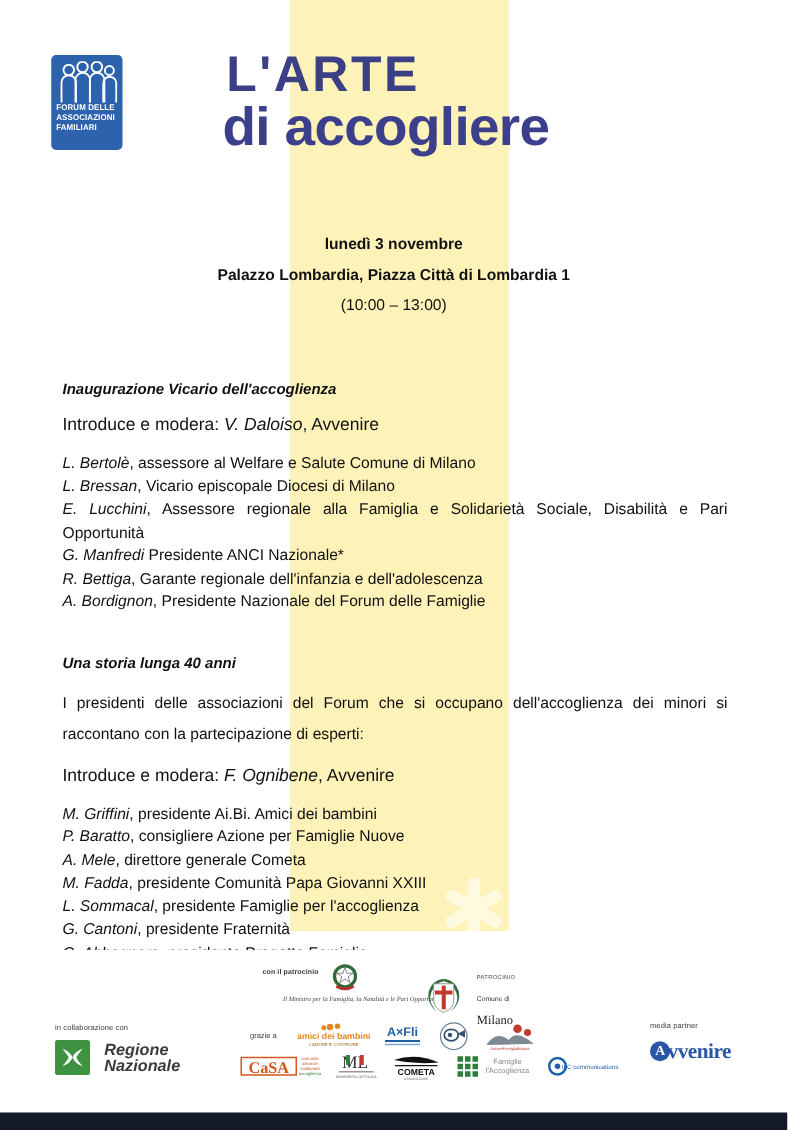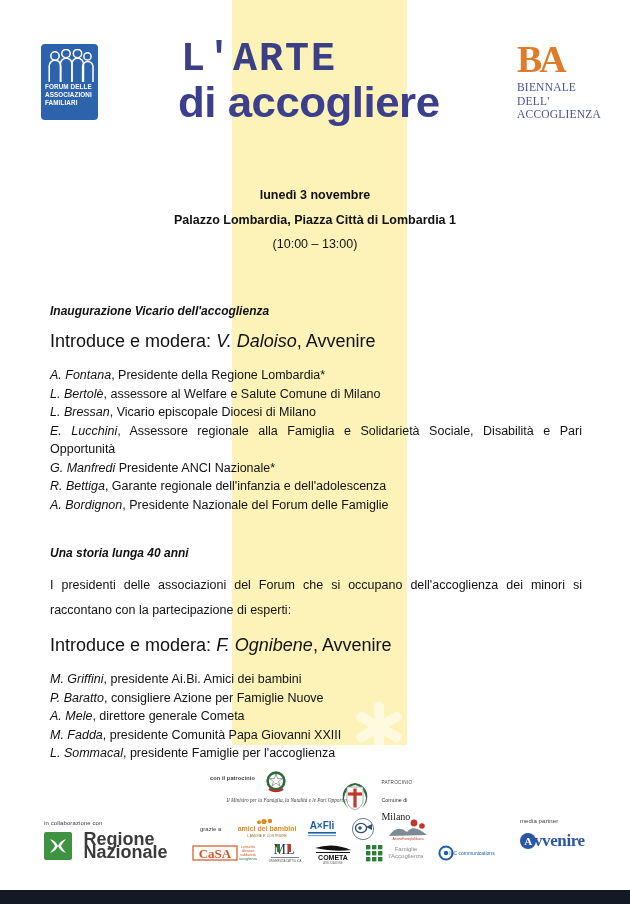--- a/index.html
+++ b/index.html
@@ -74,21 +74,21 @@
   }
 
   
   #wordmark {
     position: absolute;
     left: 178px; top: 6px;
     width: 292px;
     text-align: left;
   }
   #wm-line1 {
-    font-family: Liberation Mono, monospace;
+    font-family: Liberation Sans, sans-serif;
     font-weight: bold;
     font-size: 40px;
     letter-spacing: 2px;
     color: #3b3f86;
     line-height: 40px;
     margin-left: 3px;
     white-space: nowrap;
   }
   #wm-line2 {
     font-family: "Liberation Sans", sans-serif;
@@ -162,21 +162,21 @@
     z-index: 2;
   }
   .sec-title {
     font-size: 12px;
     font-weight: bold;
     font-style: italic;
     color: #111;
     margin: 0 0 13px 0;
   }
   .sec-intro {
-    font-size: 18px;
+    font-size: 14px;
     color: #111;
     margin: 0 0 14px 0;
   }
   .sec-para {
     font-size: 12.5px;
     color: #111;
     margin: 0 0 12px 0;
     text-align: justify;
     line-height: 25px;
   }
@@ -272,24 +272,25 @@
     width: 28px; height: 28px;
     background: #3f9242;
     vertical-align: middle;
     border-radius: 2px;
     position: relative;
   }
   #rl-text {
     display:inline-block;
     vertical-align: middle;
     margin-left: 7px;
-    font-size: 18px;
+    font-size: 13px;
     font-weight: bold;
     line-height: 13px;
     color: #3b3b3b;
+    font-style: italic;
   }
 
   
   #grazie {
     position: absolute;
     left: 192px; top: 56px;
     width: 310px;
   }
   #grazie-label { font-size: 6px; color:#3c3c3c; position:absolute; left:8px; top:10px; }
   .sponsor-row {
@@ -378,28 +379,20 @@
       <span class="flabel">FORUM DELLE</span>
       <span class="flabel">ASSOCIAZIONI</span>
       <span class="flabel">FAMILIARI</span>
     </div>
 
     <div id="wordmark">
       <div id="wm-line1">L'ARTE</div>
       <div id="wm-line2">di accogliere</div>
     </div>
 
-    <div id="ba-logo">
-      <div id="ba-mono">BA</div>
-      <div id="ba-sub">
-        <div>BIENNALE</div>
-        <div>DELL'</div>
-        <div>ACCOGLIENZA</div>
-      </div>
-    </div>
 
   </div>
 
   <div id="event-head">
     <div class="head-bold">lunedì 3 novembre</div>
     <div class="head-bold">Palazzo Lombardia, Piazza Città di Lombardia 1</div>
     <div id="venue-time">(10:00 – 13:00)</div>
   </div>
 
   <svg id="watermark-asterisk" viewBox="0 0 54 54">
@@ -412,21 +405,20 @@
 
   <div id="content">
 
     <div>
       <div class="sec-title">Inaugurazione Vicario dell'accoglienza</div>
       <div class="sec-intro">
         <span>Introduce e modera:</span>
         <span style="font-style:italic">V. Daloiso</span><span>, Avvenire</span>
       </div>
       <ul class="name-list">
-        <li><span class="nm">A. Fontana</span><span>, Presidente della Regione Lombardia*</span></li>
         <li><span class="nm">L. Bertolè</span><span>, assessore al Welfare e Salute Comune di Milano</span></li>
         <li><span class="nm">L. Bressan</span><span>, Vicario episcopale Diocesi di Milano</span></li>
         <li><span class="nm">E. Lucchini</span><span>, Assessore regionale alla Famiglia e Solidarietà Sociale, Disabilità e Pari Opportunità</span></li>
         <li><span class="nm">G. Manfredi</span><span> Presidente ANCI Nazionale*</span></li>
         <li><span class="nm">R. Bettiga</span><span>, Garante regionale dell'infanzia e dell'adolescenza</span></li>
         <li><span class="nm">A. Bordignon</span><span>, Presidente Nazionale del Forum delle Famiglie</span></li>
       </ul>
     </div>
 
     <div class="block-gap"></div>

